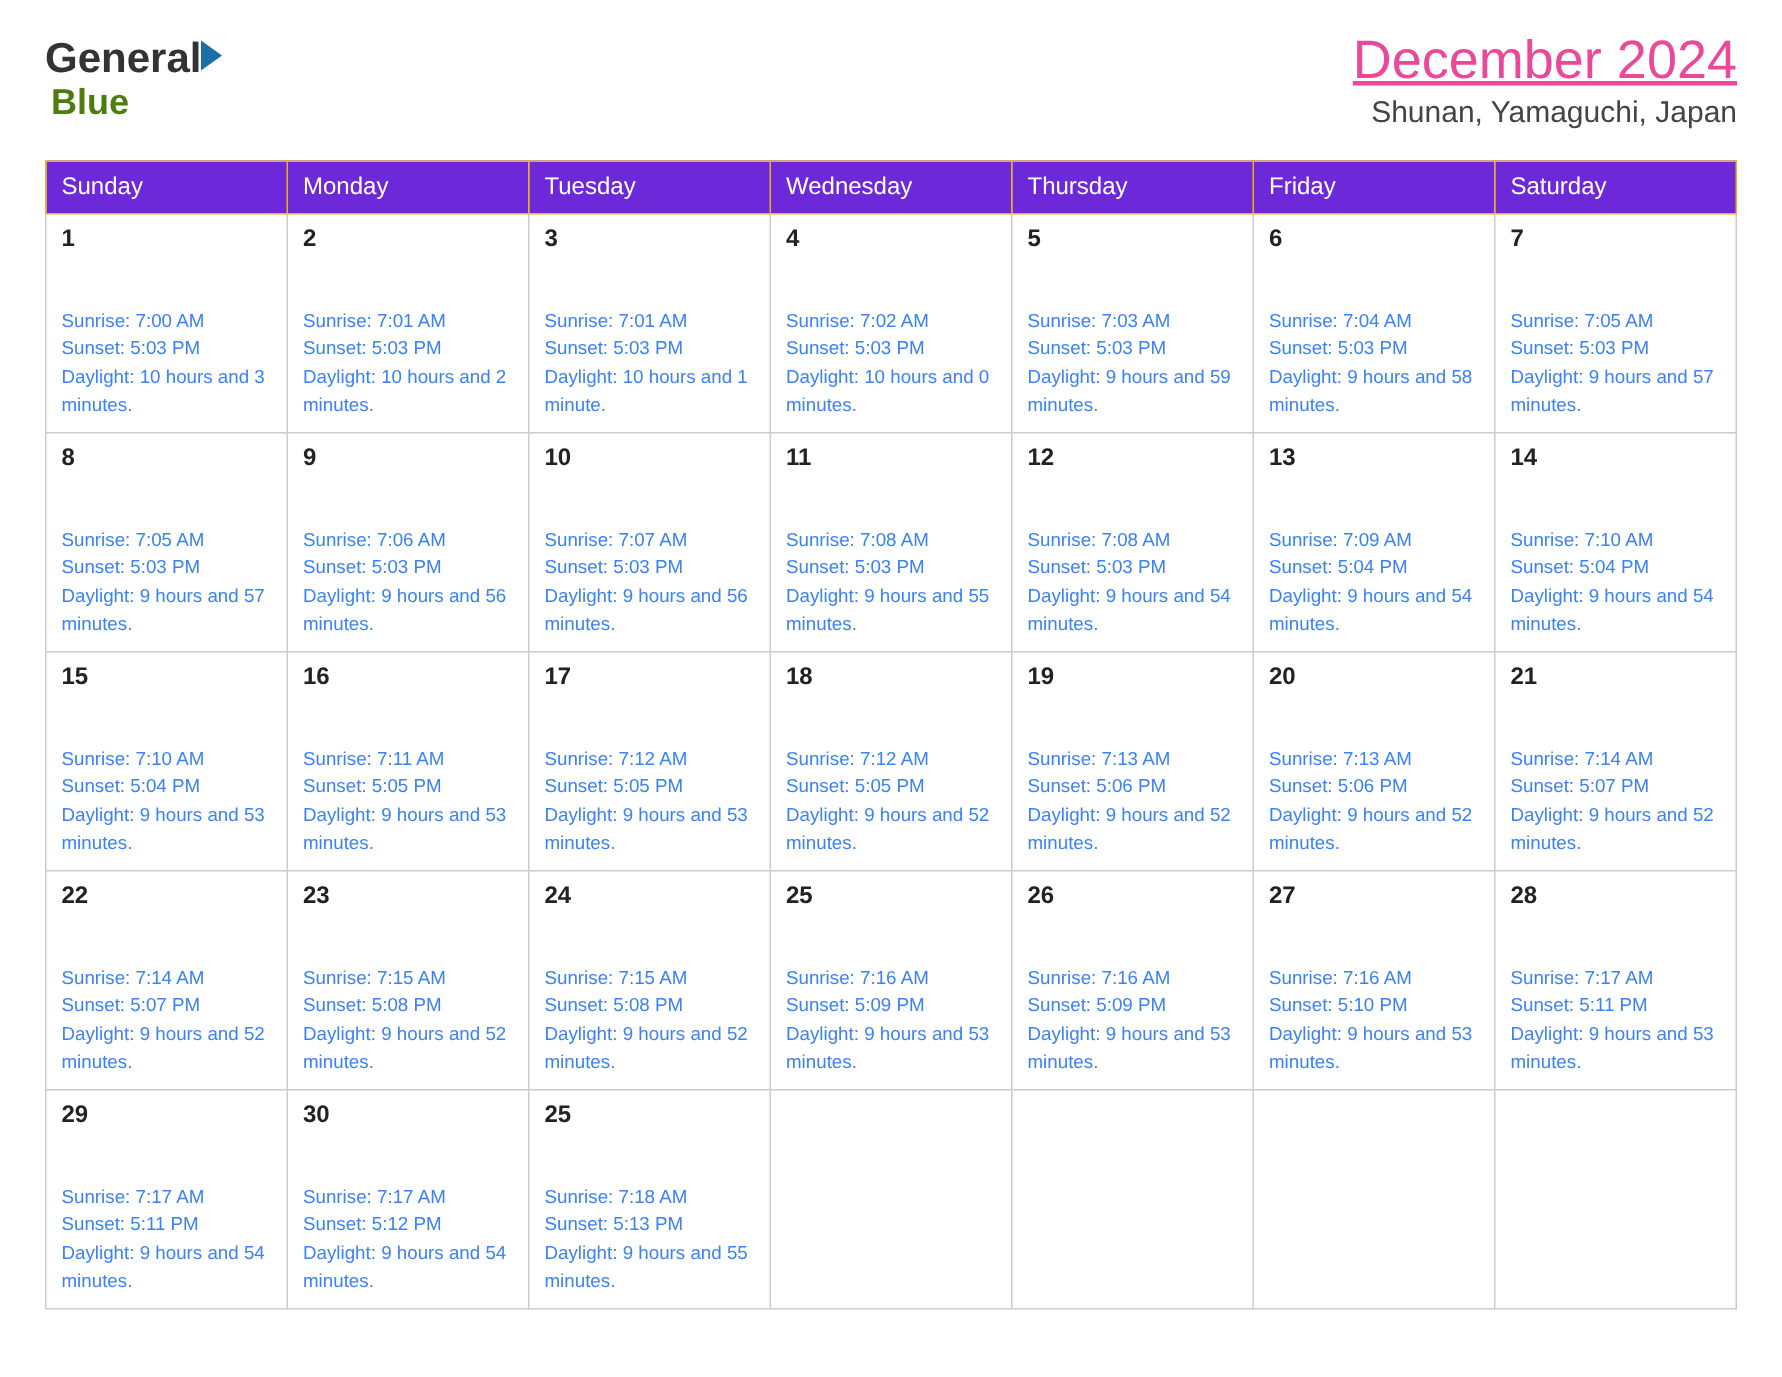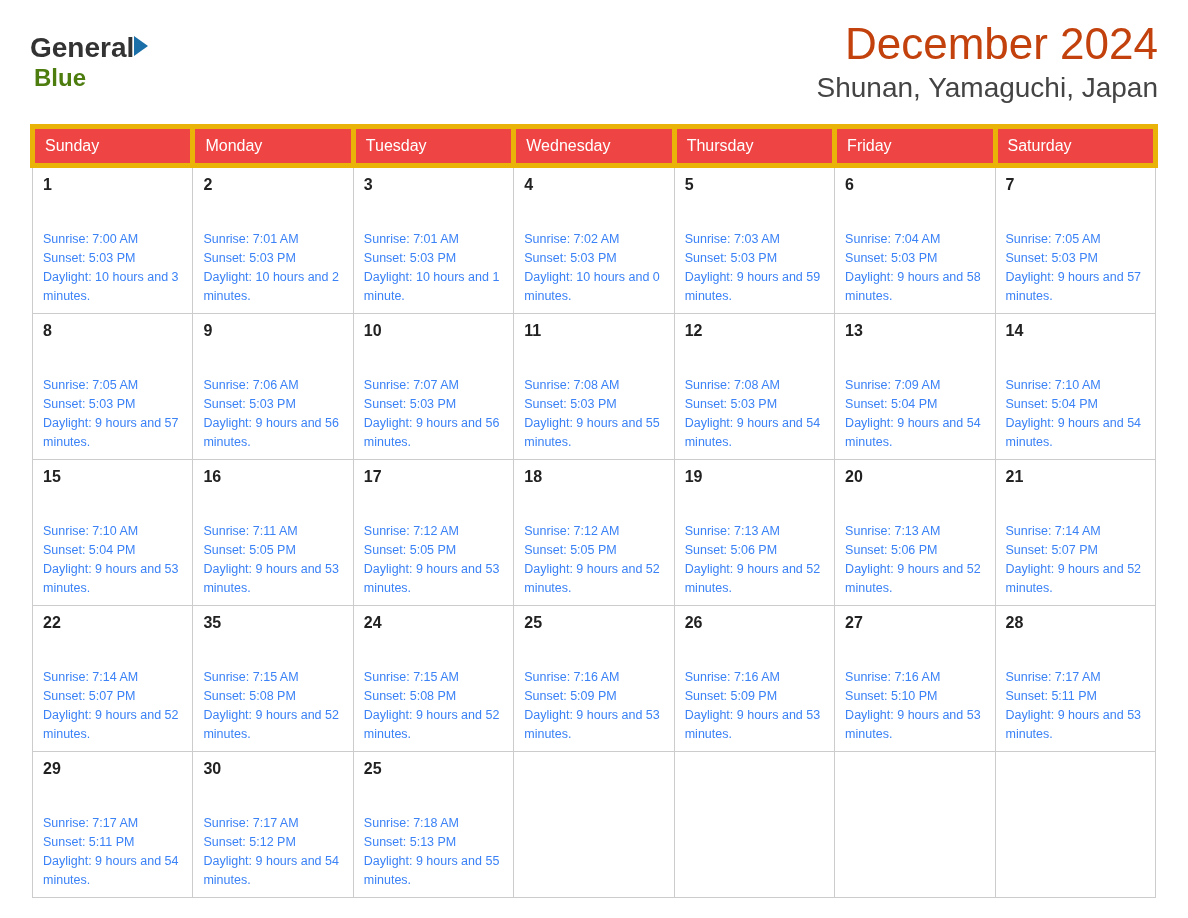--- a/index.html
+++ b/index.html
@@ -40,43 +40,44 @@
     .logo-line2 {
       color: #4d7c0f;
       font-size: 24px;
       font-weight: bold;
       margin-left: 4px;
     }
     .title-area {
       text-align: right;
     }
     .month-title {
-      font-size: 44px;
+      font-size: 36px;
       font-weight: normal;
-      color: #c2410c;
+      color: #ec4899;
       line-height: 1.1;
+      text-decoration: underline;
     }
     .location {
-      font-size: 28px;
+      font-size: 20px;
       color: #444;
       margin-top: 4px;
     }
     .calendar {
       width: 100%;
       border-collapse: collapse;
       table-layout: fixed;
     }
     .calendar thead th {
-      background-color: #ef4444;
+      background-color: #6d28d9;
       color: #fff;
       padding: 8px 10px;
       font-size: 16px;
       font-weight: normal;
       text-align: left;
-      border: 5px solid #eab308;
+      border: 1px solid #eab308;
     }
     .calendar tbody td {
       vertical-align: top;
       padding: 8px 10px;
       border: 1px solid #ccc;
       height: 110px;
       font-size: 13px;
       color: #222;
       background: #fff;
     }
@@ -218,21 +219,21 @@
           <span class="day-number">21</span>
           <div class="day-info">Sunrise: 7:14 AM<br>Sunset: 5:07 PM<br>Daylight: 9 hours and 52 minutes.</div>
         </td>
       </tr>
       <tr>
         <td>
           <span class="day-number">22</span>
           <div class="day-info">Sunrise: 7:14 AM<br>Sunset: 5:07 PM<br>Daylight: 9 hours and 52 minutes.</div>
         </td>
         <td>
-          <span class="day-number">35</span>
+          <span class="day-number">23</span>
           <div class="day-info">Sunrise: 7:15 AM<br>Sunset: 5:08 PM<br>Daylight: 9 hours and 52 minutes.</div>
         </td>
         <td>
           <span class="day-number">24</span>
           <div class="day-info">Sunrise: 7:15 AM<br>Sunset: 5:08 PM<br>Daylight: 9 hours and 52 minutes.</div>
         </td>
         <td>
           <span class="day-number">25</span>
           <div class="day-info">Sunrise: 7:16 AM<br>Sunset: 5:09 PM<br>Daylight: 9 hours and 53 minutes.</div>
         </td>

